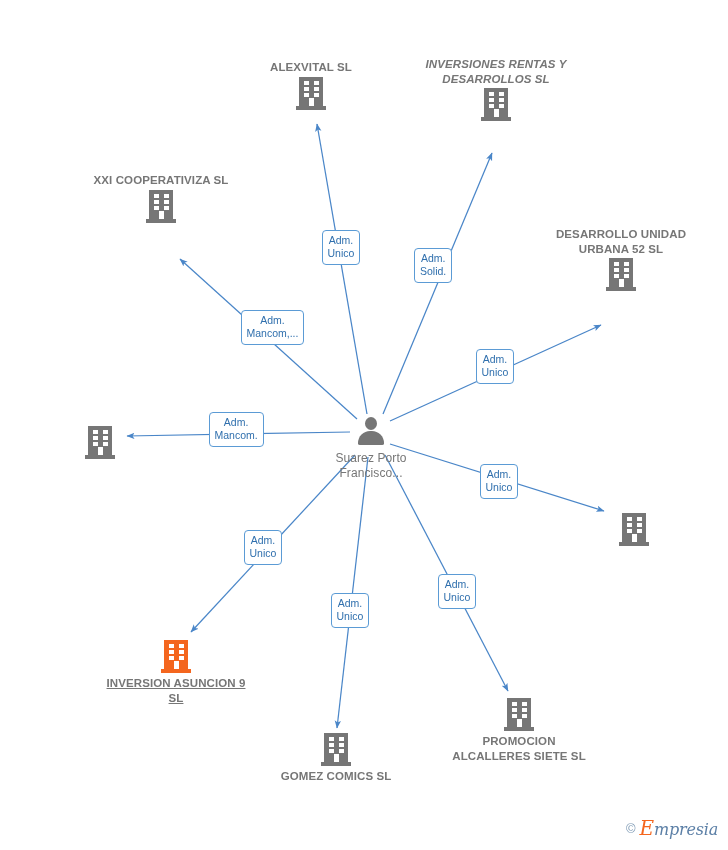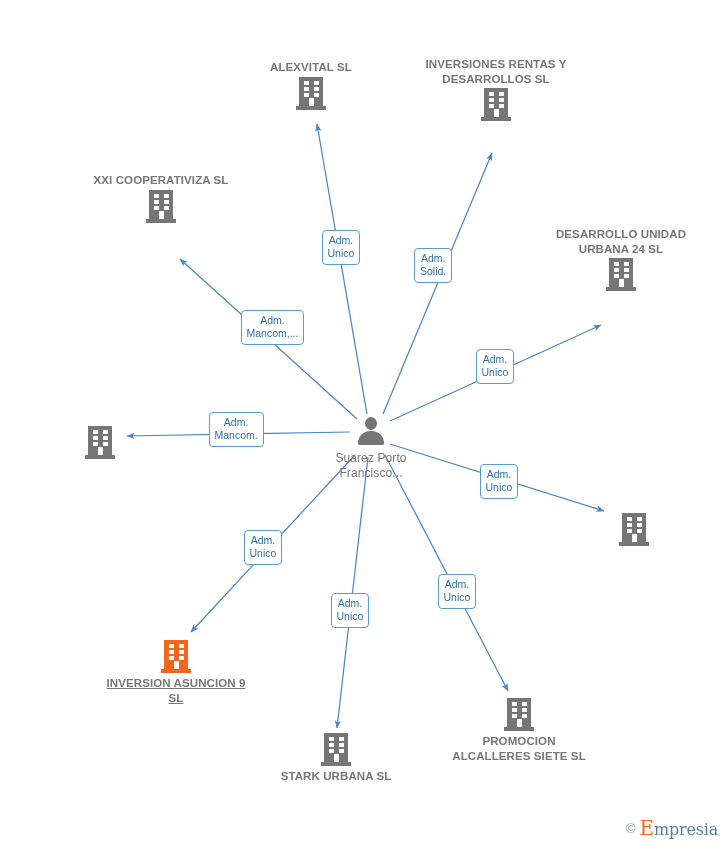--- a/index.html
+++ b/index.html
@@ -127,20 +127,21 @@
     gap: 4px;
     font-size: 15px;
     color: #5b7fa6;
   }
   #watermark .wm-c {
     color: #7f9bb5;
     font-size: 13px;
   }
   #watermark .wm-name {
     font-family: "DejaVu Serif", serif;
+    font-style: italic;
     font-size: 16px;
     color: #5b7fa6;
     letter-spacing: -0.2px;
   }
   #watermark .wm-name .wm-e {
     color: #f4661e;
     font-size: 20px;
   }
 </style>
 </head>
@@ -175,21 +176,21 @@
           <div class="bld-base"></div>
           <div class="bld-win" style="left: 7.5px; top: 4px;"></div>
           <div class="bld-win" style="left: 17.5px; top: 4px;"></div>
           <div class="bld-win" style="left: 7.5px; top: 10px;"></div>
           <div class="bld-win" style="left: 17.5px; top: 10px;"></div>
           <div class="bld-win" style="left: 7.5px; top: 16px;"></div>
           <div class="bld-win" style="left: 17.5px; top: 16px;"></div>
           <div class="bld-door"></div>
         </div>
       </div>
-      <div class="node label-above" style="left: 496px; top: 57px;">
+      <div class="node label-above" style="left: 496px; top: 57px; font-style: italic;">
         <span class="label">INVERSIONES RENTAS Y DESARROLLOS SL</span>
         <div class="icon">
           <div class="bld-body"></div>
           <div class="bld-base"></div>
           <div class="bld-win" style="left: 7.5px; top: 4px;"></div>
           <div class="bld-win" style="left: 17.5px; top: 4px;"></div>
           <div class="bld-win" style="left: 7.5px; top: 10px;"></div>
           <div class="bld-win" style="left: 17.5px; top: 10px;"></div>
           <div class="bld-win" style="left: 7.5px; top: 16px;"></div>
           <div class="bld-win" style="left: 17.5px; top: 16px;"></div>
@@ -204,21 +205,21 @@
           <div class="bld-win" style="left: 7.5px; top: 4px;"></div>
           <div class="bld-win" style="left: 17.5px; top: 4px;"></div>
           <div class="bld-win" style="left: 7.5px; top: 10px;"></div>
           <div class="bld-win" style="left: 17.5px; top: 10px;"></div>
           <div class="bld-win" style="left: 7.5px; top: 16px;"></div>
           <div class="bld-win" style="left: 17.5px; top: 16px;"></div>
           <div class="bld-door"></div>
         </div>
       </div>
       <div class="node label-above" style="left: 621px; top: 227px;">
-        <span class="label">DESARROLLO UNIDAD URBANA 24  SL</span>
+        <span class="label">DESARROLLO UNIDAD URBANA 52  SL</span>
         <div class="icon">
           <div class="bld-body"></div>
           <div class="bld-base"></div>
           <div class="bld-win" style="left: 7.5px; top: 4px;"></div>
           <div class="bld-win" style="left: 17.5px; top: 4px;"></div>
           <div class="bld-win" style="left: 7.5px; top: 10px;"></div>
           <div class="bld-win" style="left: 17.5px; top: 10px;"></div>
           <div class="bld-win" style="left: 7.5px; top: 16px;"></div>
           <div class="bld-win" style="left: 17.5px; top: 16px;"></div>
           <div class="bld-door"></div>
@@ -283,21 +284,21 @@
           <div class="bld-body"></div>
           <div class="bld-base"></div>
           <div class="bld-win" style="left: 7.5px; top: 4px;"></div>
           <div class="bld-win" style="left: 17.5px; top: 4px;"></div>
           <div class="bld-win" style="left: 7.5px; top: 10px;"></div>
           <div class="bld-win" style="left: 17.5px; top: 10px;"></div>
           <div class="bld-win" style="left: 7.5px; top: 16px;"></div>
           <div class="bld-win" style="left: 17.5px; top: 16px;"></div>
           <div class="bld-door"></div>
         </div>
-        <span class="label">STARK URBANA  SL</span>
+        <span class="label">GOMEZ COMICS  SL</span>
       </div>
       <div class="node label-below" style="left: 371px; top: 415px; font-weight: normal; font-size: 12px; line-height: 15px; width: 110px; margin-left: -55px;">
         <div class="icon person">
           <div class="per-head"></div>
           <div class="per-body"></div>
         </div>
         <span class="label">Suarez Porto Francisco...</span>
       </div>
     </div>
   <div id="labels-layer">

